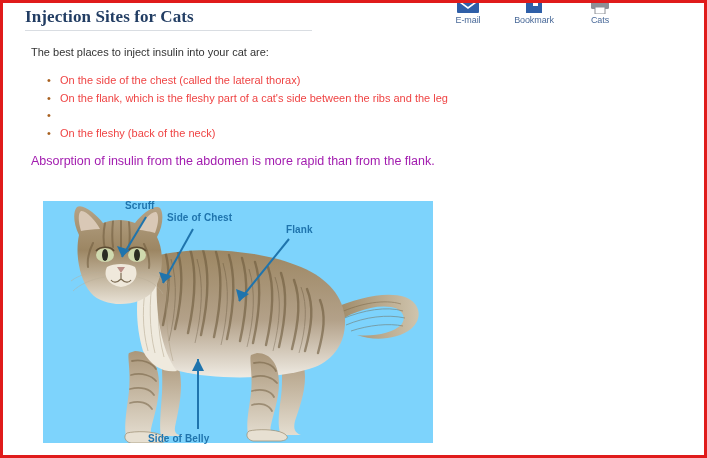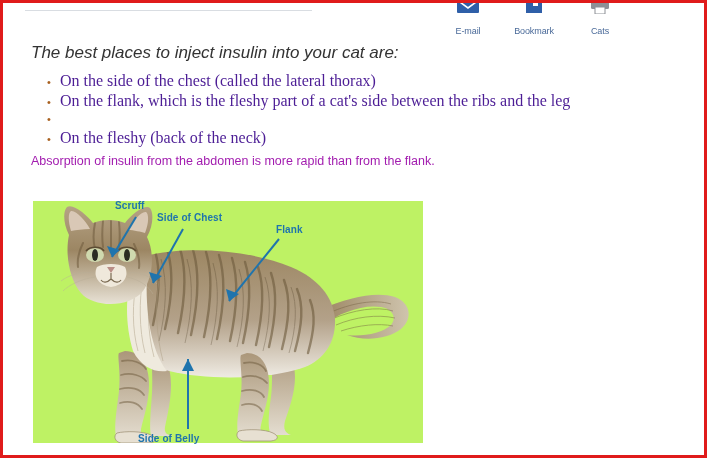--- a/index.html
+++ b/index.html
@@ -45,21 +45,21 @@
     display: flex;
     align-items: flex-end;
     justify-content: center;
     overflow: hidden;
   }
   .util-label {
     font-size: 9px;
     color: #4a6a99;
     font-family: "Liberation Sans", sans-serif;
     letter-spacing: -0.1px;
-    margin-top: 12px;
+    margin-top: 1px;
     white-space: nowrap;
   }
 
   
   #title-wrap {
     position: absolute;
     left: 22px;
     top: 4px;
     width: 290px;
   }
@@ -77,66 +77,64 @@
     height: 1px;
     background: #d9dde2;
     width: 287px;
   }
 
   
   #intro {
     position: absolute;
     left: 28px;
     top: 41px;
-    font-size: 17px;
+    font-size: 11px;
     color: #333333;
     line-height: 17px;
-    font-style: italic;
   }
   #bullets {
     position: absolute;
     left: 44px;
     top: 69px;
     width: 590px;
   }
   .bullet-row {
     display: flex;
     align-items: baseline;
     line-height: 17.5px;
   }
   .bullet-dot {
     color: #a8601f;
     font-size: 11px;
     width: 13px;
     flex: 0 0 13px;
     line-height: 17.5px;
   }
   .bullet-text {
-    font-size: 16px;
-    color: #4c1d95;
+    font-size: 11px;
+    color: #ef4444;
     white-space: nowrap;
-    font-family: Liberation Serif, serif;
   }
   #closing {
     position: absolute;
     left: 28px;
     top: 150px;
     font-size: 12.5px;
     color: #a21caf;
     line-height: 17px;
   }
 
   
   #figure {
     position: absolute;
-    left: 30px;
+    left: 40px;
     top: 198px;
     width: 390px;
     height: 242px;
-    background: #bef264;
+    background: #7dd3fc;
   }
   #figure svg { display: block; }
 
   .anno-label {
     position: absolute;
     font-family: "Liberation Sans", sans-serif;
     font-size: 10px;
     font-weight: bold;
     color: #1f74ad;
     white-space: nowrap;
@@ -182,20 +180,21 @@
           <rect x="2" y="4" width="18" height="8" rx="1.5" fill="#8d9096"></rect>
           <rect x="6" y="10" width="10" height="7" fill="#ffffff" stroke="#8d9096" stroke-width="1"></rect>
         </svg>
       </div>
       <div class="util-label">Cats</div>
     </div>
 
   </div>
 
   <div id="title-wrap">
+    <div id="page-title">Injection Sites for Cats</div>
     <div id="title-rule"></div>
   </div>
 
   <div id="intro">The best places to inject insulin into your cat are:</div>
 
   <div id="bullets">
     <div class="bullet-row">
       <span class="bullet-dot">•</span>
       <span class="bullet-text">On the side of the chest (called the lateral thorax)</span>
     </div>

